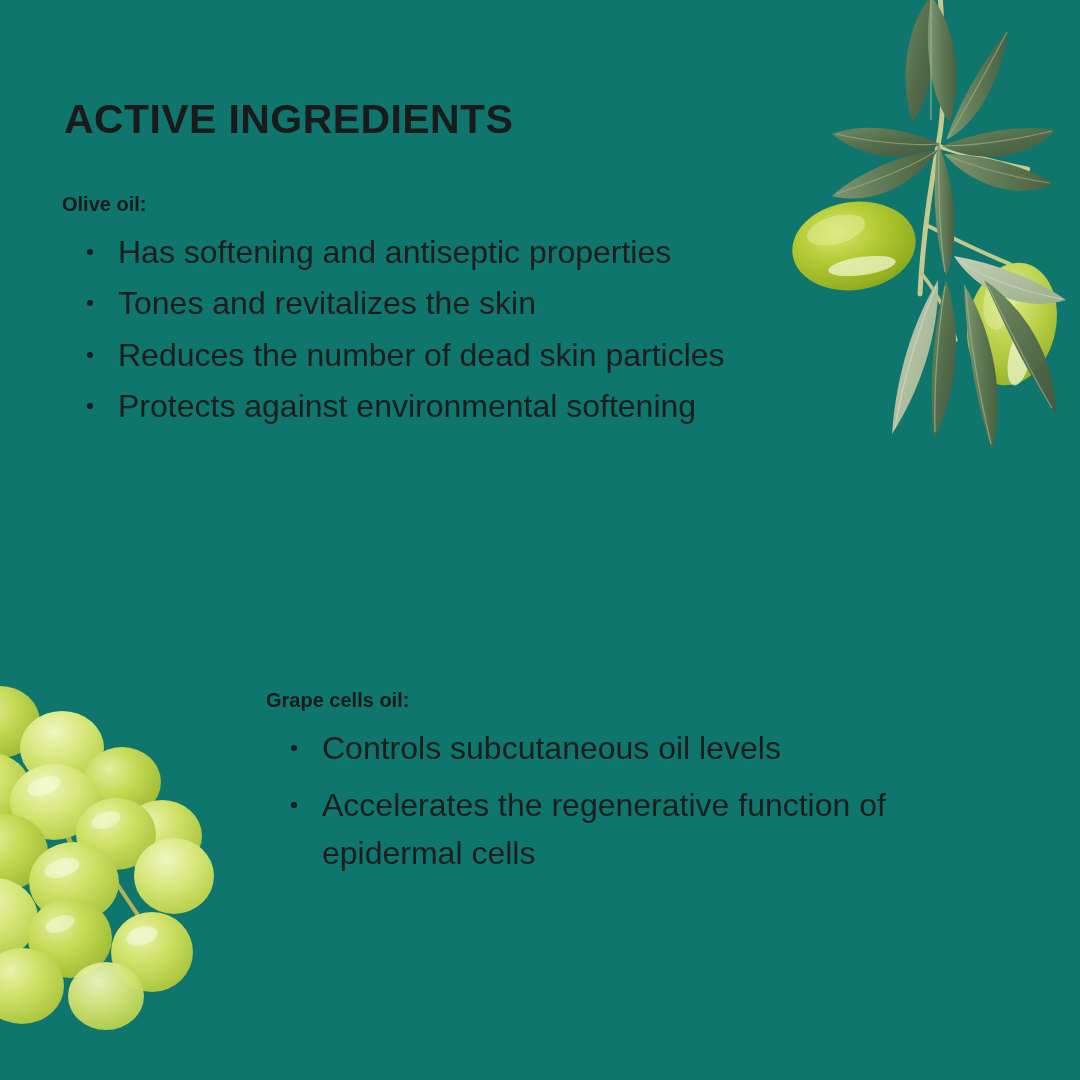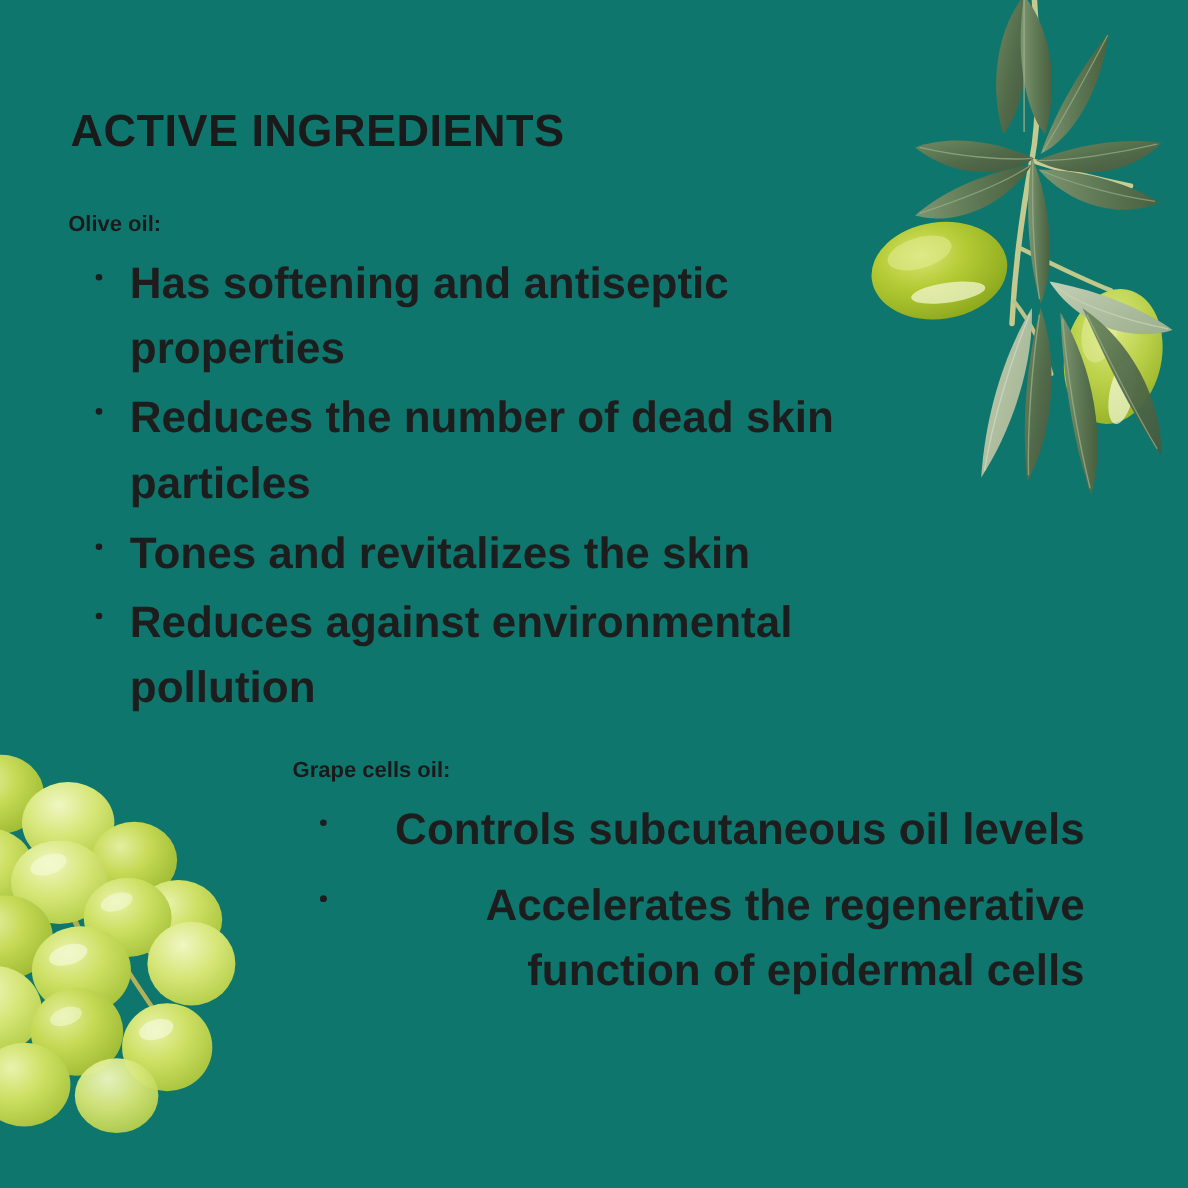--- a/index.html
+++ b/index.html
@@ -71,30 +71,29 @@
     margin: 0 0 12px 0;
   }
   ul.bullets {
     list-style: none;
     margin: 0;
     padding: 0;
   }
   ul.bullets > li {
     position: relative;
     padding-left: 56px;
-    font-size: 40px;
+    font-size: 32px;
     line-height: 1.48;
     color: #1d1d1d;
     margin-bottom: 4px;
-    font-weight: bold;
+    font-weight: normal;
   }
   .sec-grape ul.bullets > li {
     padding-left: 56px;
     margin-bottom: 10px;
-    text-align: right;
   }
   ul.bullets > li .dot {
     position: absolute;
     left: 25px;
     top: 20px;
     width: 6px;
     height: 6px;
     border-radius: 50%;
     background: #1d1d1d;
   }
@@ -260,29 +259,29 @@
 
   <div class="sec-olive">
     <div class="sub-head">Olive oil:</div>
     <ul class="bullets">
       <li>
         <span class="dot"></span>
         <span>Has softening and antiseptic properties</span>
       </li>
       <li>
         <span class="dot"></span>
+        <span>Tones and revitalizes the skin</span>
+      </li>
+      <li>
+        <span class="dot"></span>
         <span>Reduces the number of dead skin particles</span>
       </li>
       <li>
         <span class="dot"></span>
-        <span>Tones and revitalizes the skin</span>
-      </li>
-      <li>
-        <span class="dot"></span>
-        <span>Reduces against environmental pollution</span>
+        <span>Protects against environmental softening</span>
       </li>
     </ul>
   </div>
 
   <div class="sec-grape">
     <div class="sub-head">Grape cells oil:</div>
     <ul class="bullets">
       <li>
         <span class="dot"></span>
         <span>Controls subcutaneous oil levels</span>

